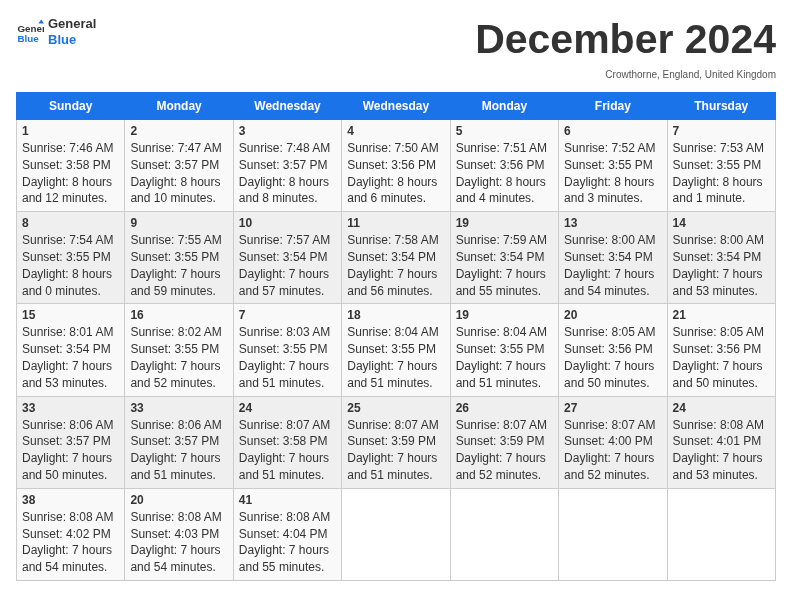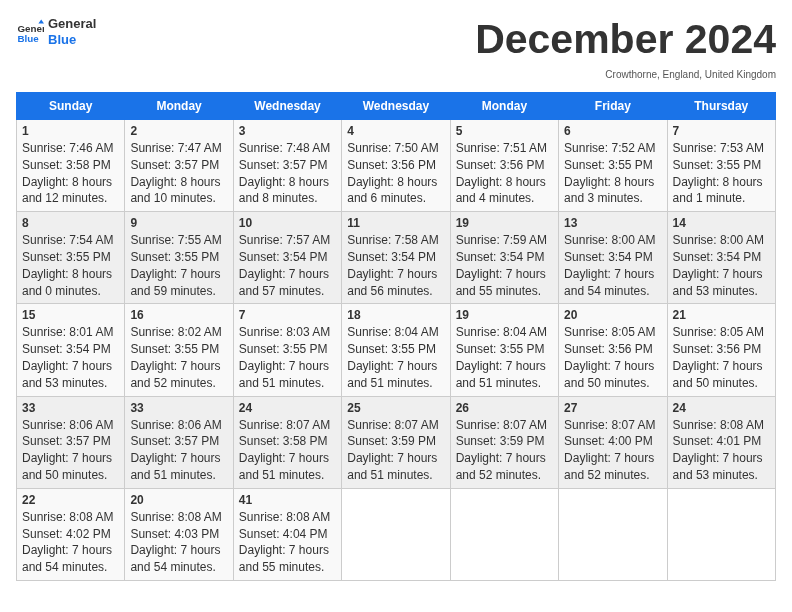--- a/index.html
+++ b/index.html
@@ -232,21 +232,21 @@
           <span class="day-num">27</span>
           <div class="day-info">Sunrise: 8:07 AM<br>Sunset: 4:00 PM<br>Daylight: 7 hours and 52 minutes.</div>
         </td>
         <td>
           <span class="day-num">24</span>
           <div class="day-info">Sunrise: 8:08 AM<br>Sunset: 4:01 PM<br>Daylight: 7 hours and 53 minutes.</div>
         </td>
       </tr>
       <tr>
         <td>
-          <span class="day-num">22</span>
+          <span class="day-num">38</span>
           <div class="day-info">Sunrise: 8:08 AM<br>Sunset: 4:02 PM<br>Daylight: 7 hours and 54 minutes.</div>
         </td>
         <td>
           <span class="day-num">20</span>
           <div class="day-info">Sunrise: 8:08 AM<br>Sunset: 4:03 PM<br>Daylight: 7 hours and 54 minutes.</div>
         </td>
         <td>
           <span class="day-num">41</span>
           <div class="day-info">Sunrise: 8:08 AM<br>Sunset: 4:04 PM<br>Daylight: 7 hours and 55 minutes.</div>
         </td>

